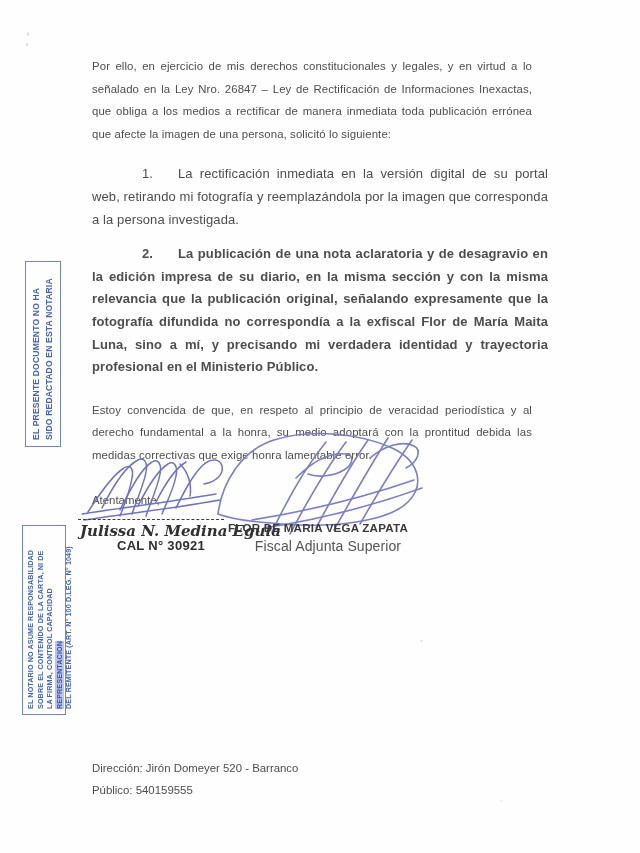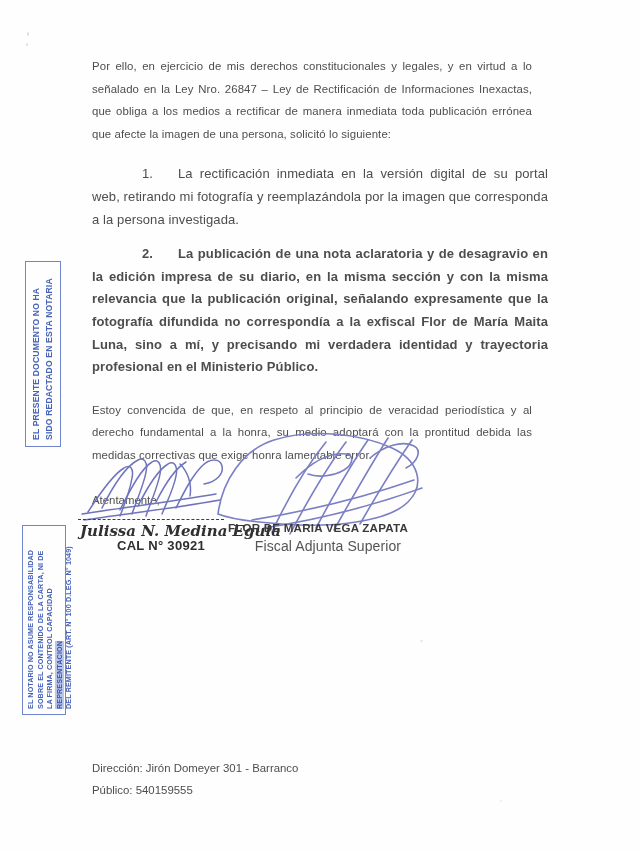--- a/index.html
+++ b/index.html
@@ -245,21 +245,21 @@
   <div class="stamp stamp-rot" id="stamp-bottom">
     <div>EL NOTARIO NO ASUME RESPONSABILIDAD</div>
     <div>SOBRE EL CONTENIDO DE LA CARTA, NI DE</div>
     <div><span>LA FIRMA, CONTROL CAPACIDAD</span> <span class="hl">REPRESENTACION</span></div>
     <div>DEL REMITENTE (ART. N° 100 D.LEG. N° 1049)</div>
   </div>
 
   <div class="footer">
     <div>
       <span>Dirección:</span>
-      <span>Jirón Domeyer 301 - Barranco</span>
+      <span>Jirón Domeyer 520 - Barranco</span>
     </div>
     <div>
       <span>Público:</span>
       <span>540159555</span>
     </div>
   </div>
 
 </div>
 
 </body></html>

